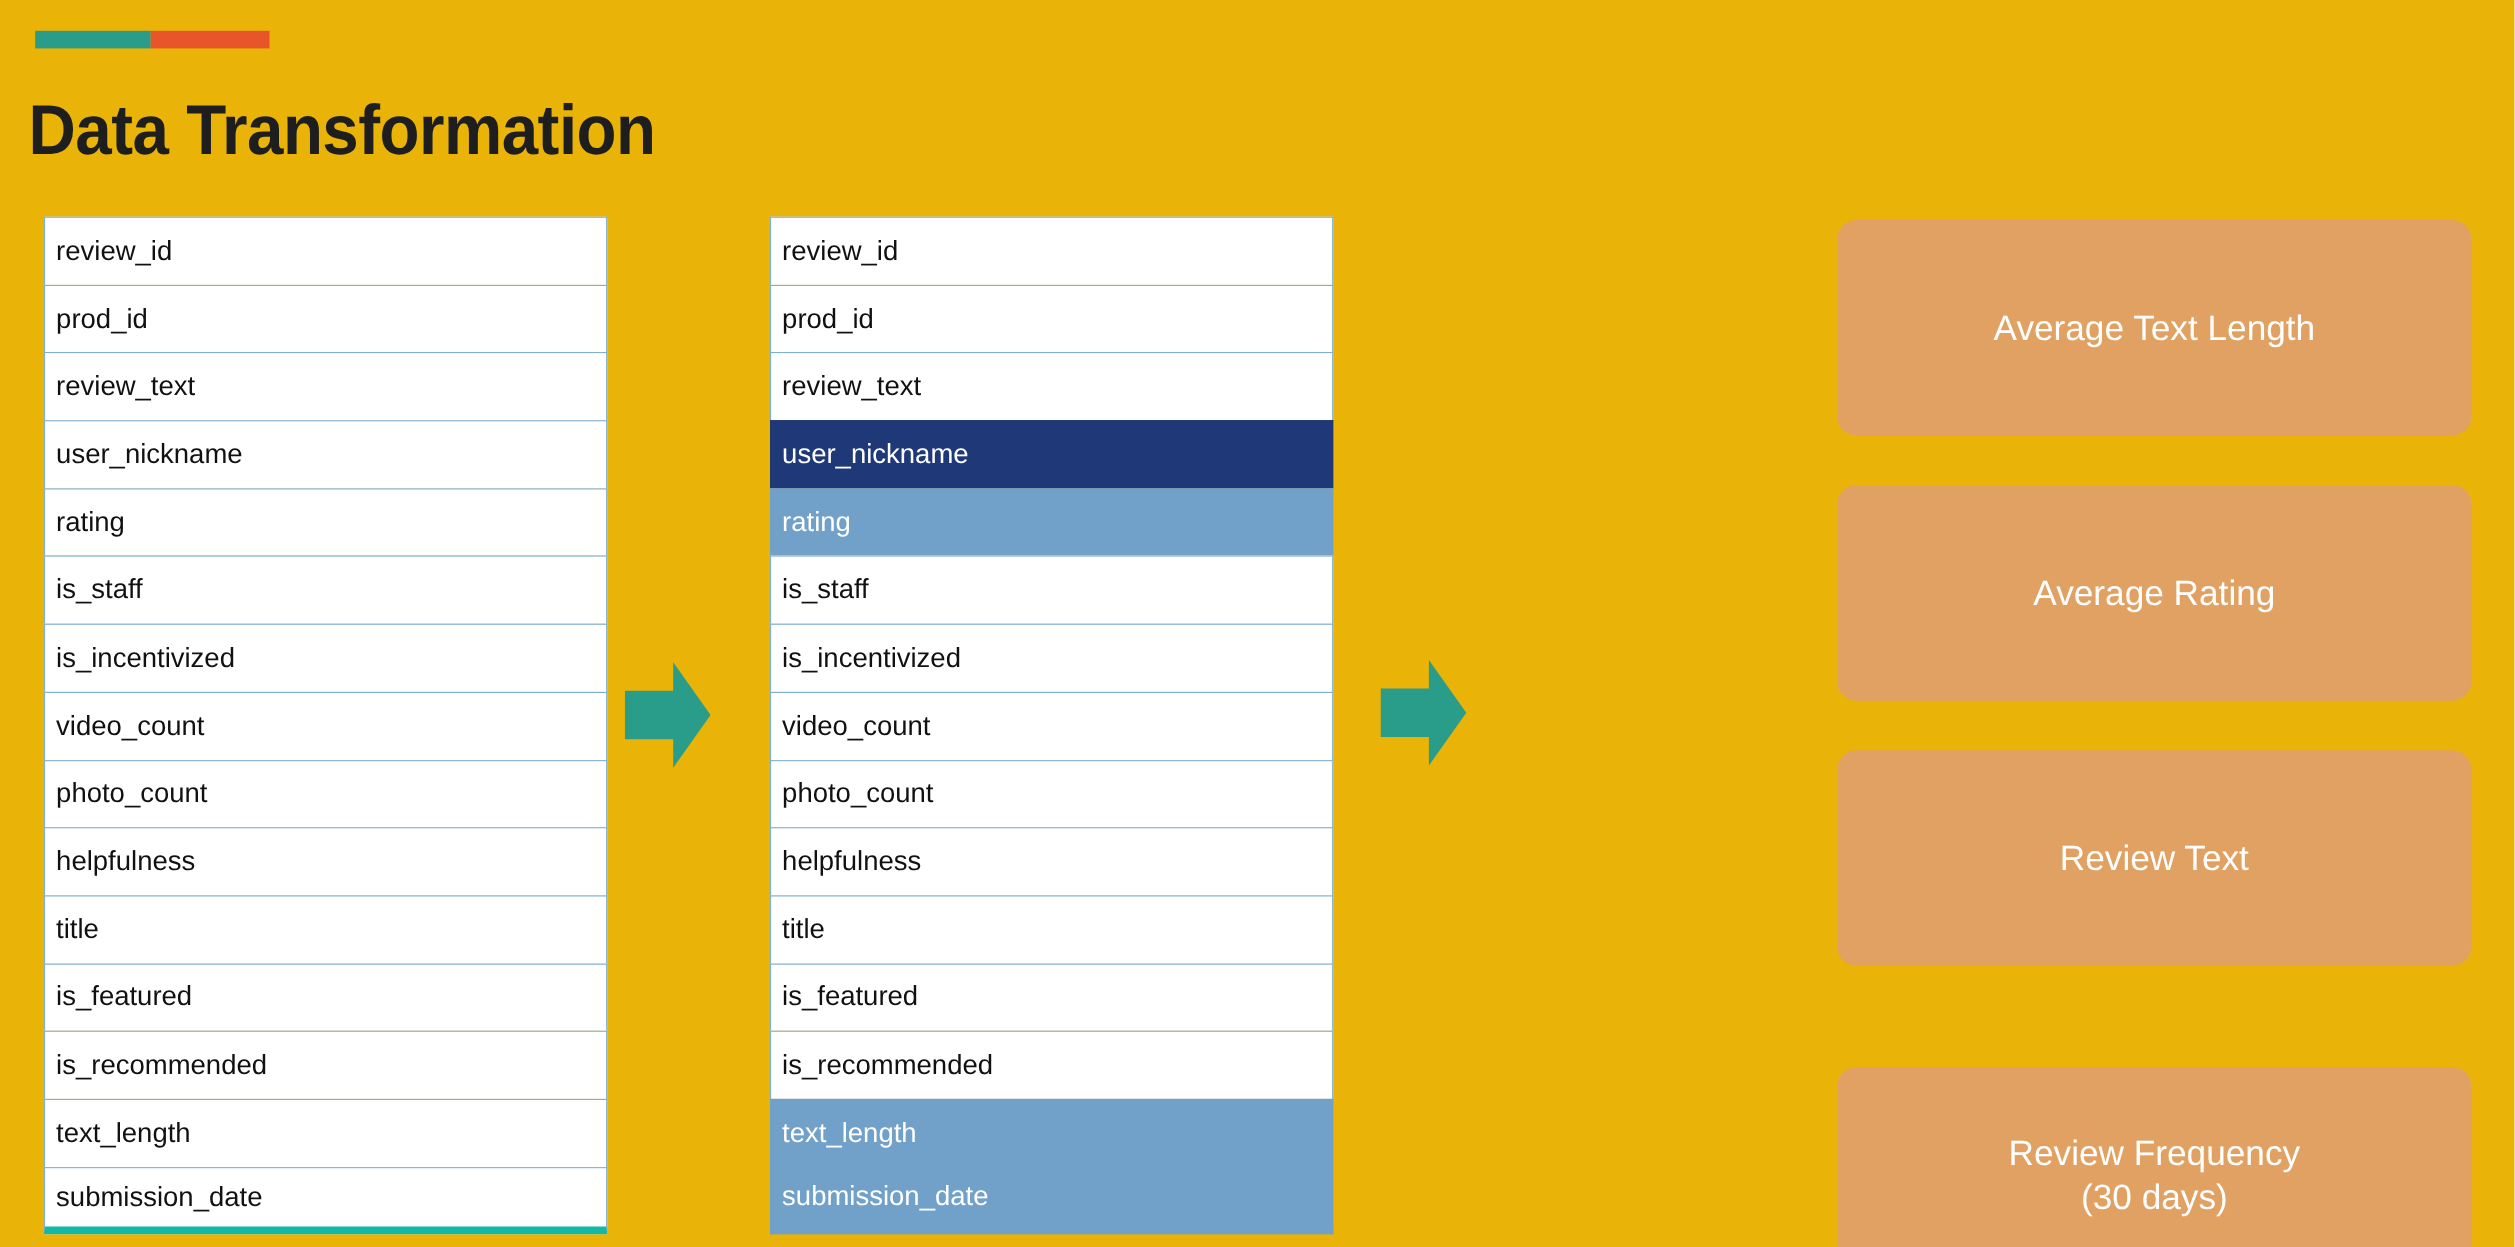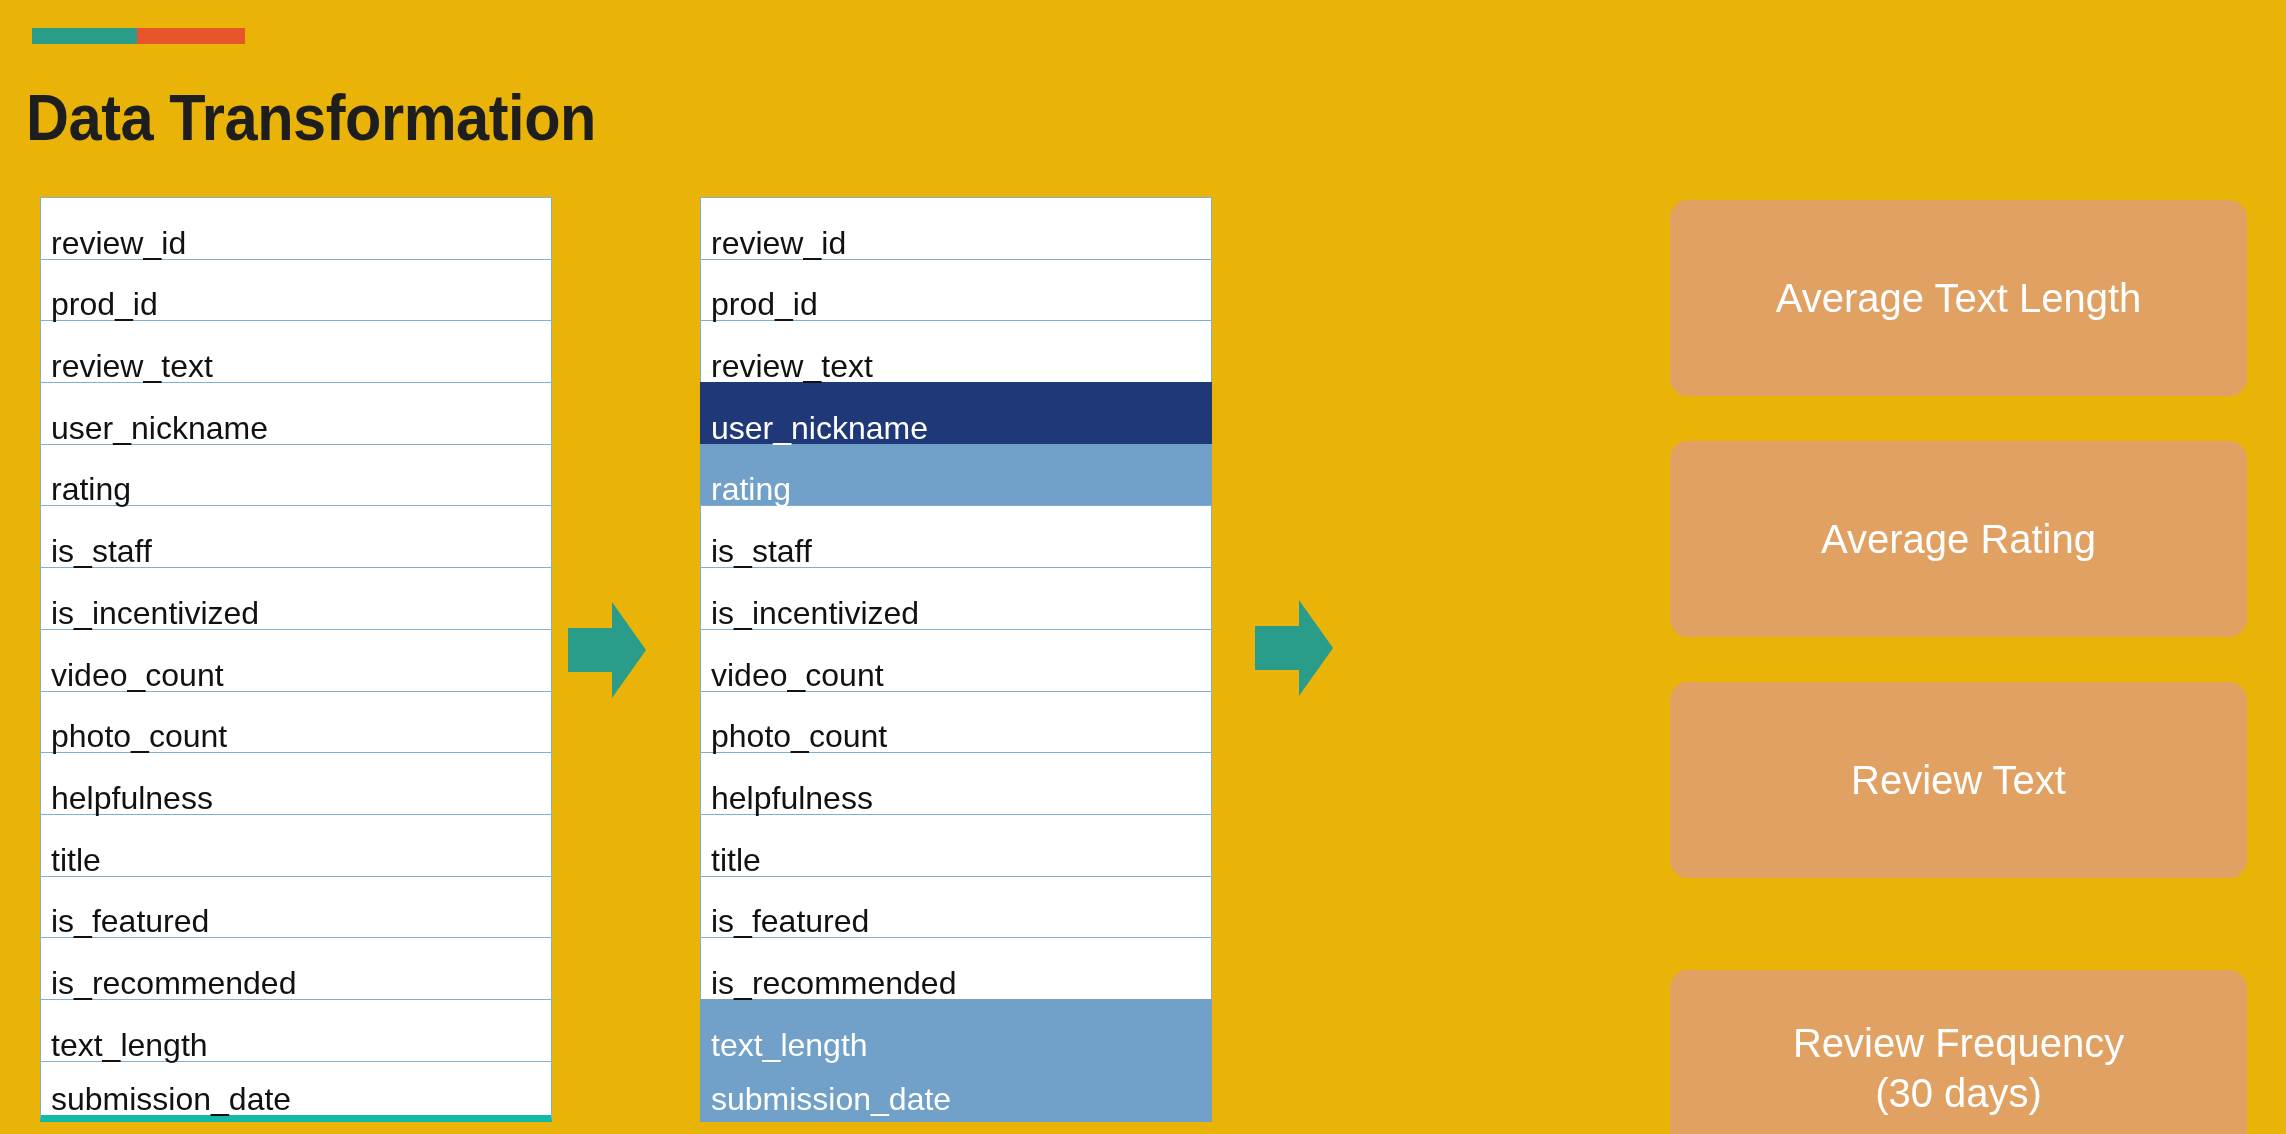--- a/index.html
+++ b/index.html
@@ -63,23 +63,23 @@
   }
   #table-source { left: 40px; }
   #table-selected { left: 700px; }
 
   .field-row {
     box-sizing: border-box;
     height: 61.7px;
     border: 1px solid #7FAFD4;
     border-bottom: none;
     display: flex;
-    align-items: flex-end;
+    align-items: center;
     padding-left: 10px;
-    font-size: 32px;
+    font-size: 25px;
     color: #111111;
     background: #ffffff;
     line-height: 1;
   }
   .field-row.last {
     border-bottom: 7px solid #14b8a6;
   }
   .field-row.hl-navy {
     background: #1F3878;
     color: #ffffff;
@@ -131,21 +131,21 @@
     left: 1670px;
     width: 577px;
     height: 196px;
     background: #E0A163;
     border-radius: 18px;
     display: flex;
     align-items: center;
     justify-content: center;
     text-align: center;
     color: #ffffff;
-    font-size: 40px;
+    font-size: 32px;
     line-height: 1.25;
     padding: 0 18px;
     box-sizing: border-box;
   }
 </style>
 </head>
 <body>
 
 <div id="canvas">
 

